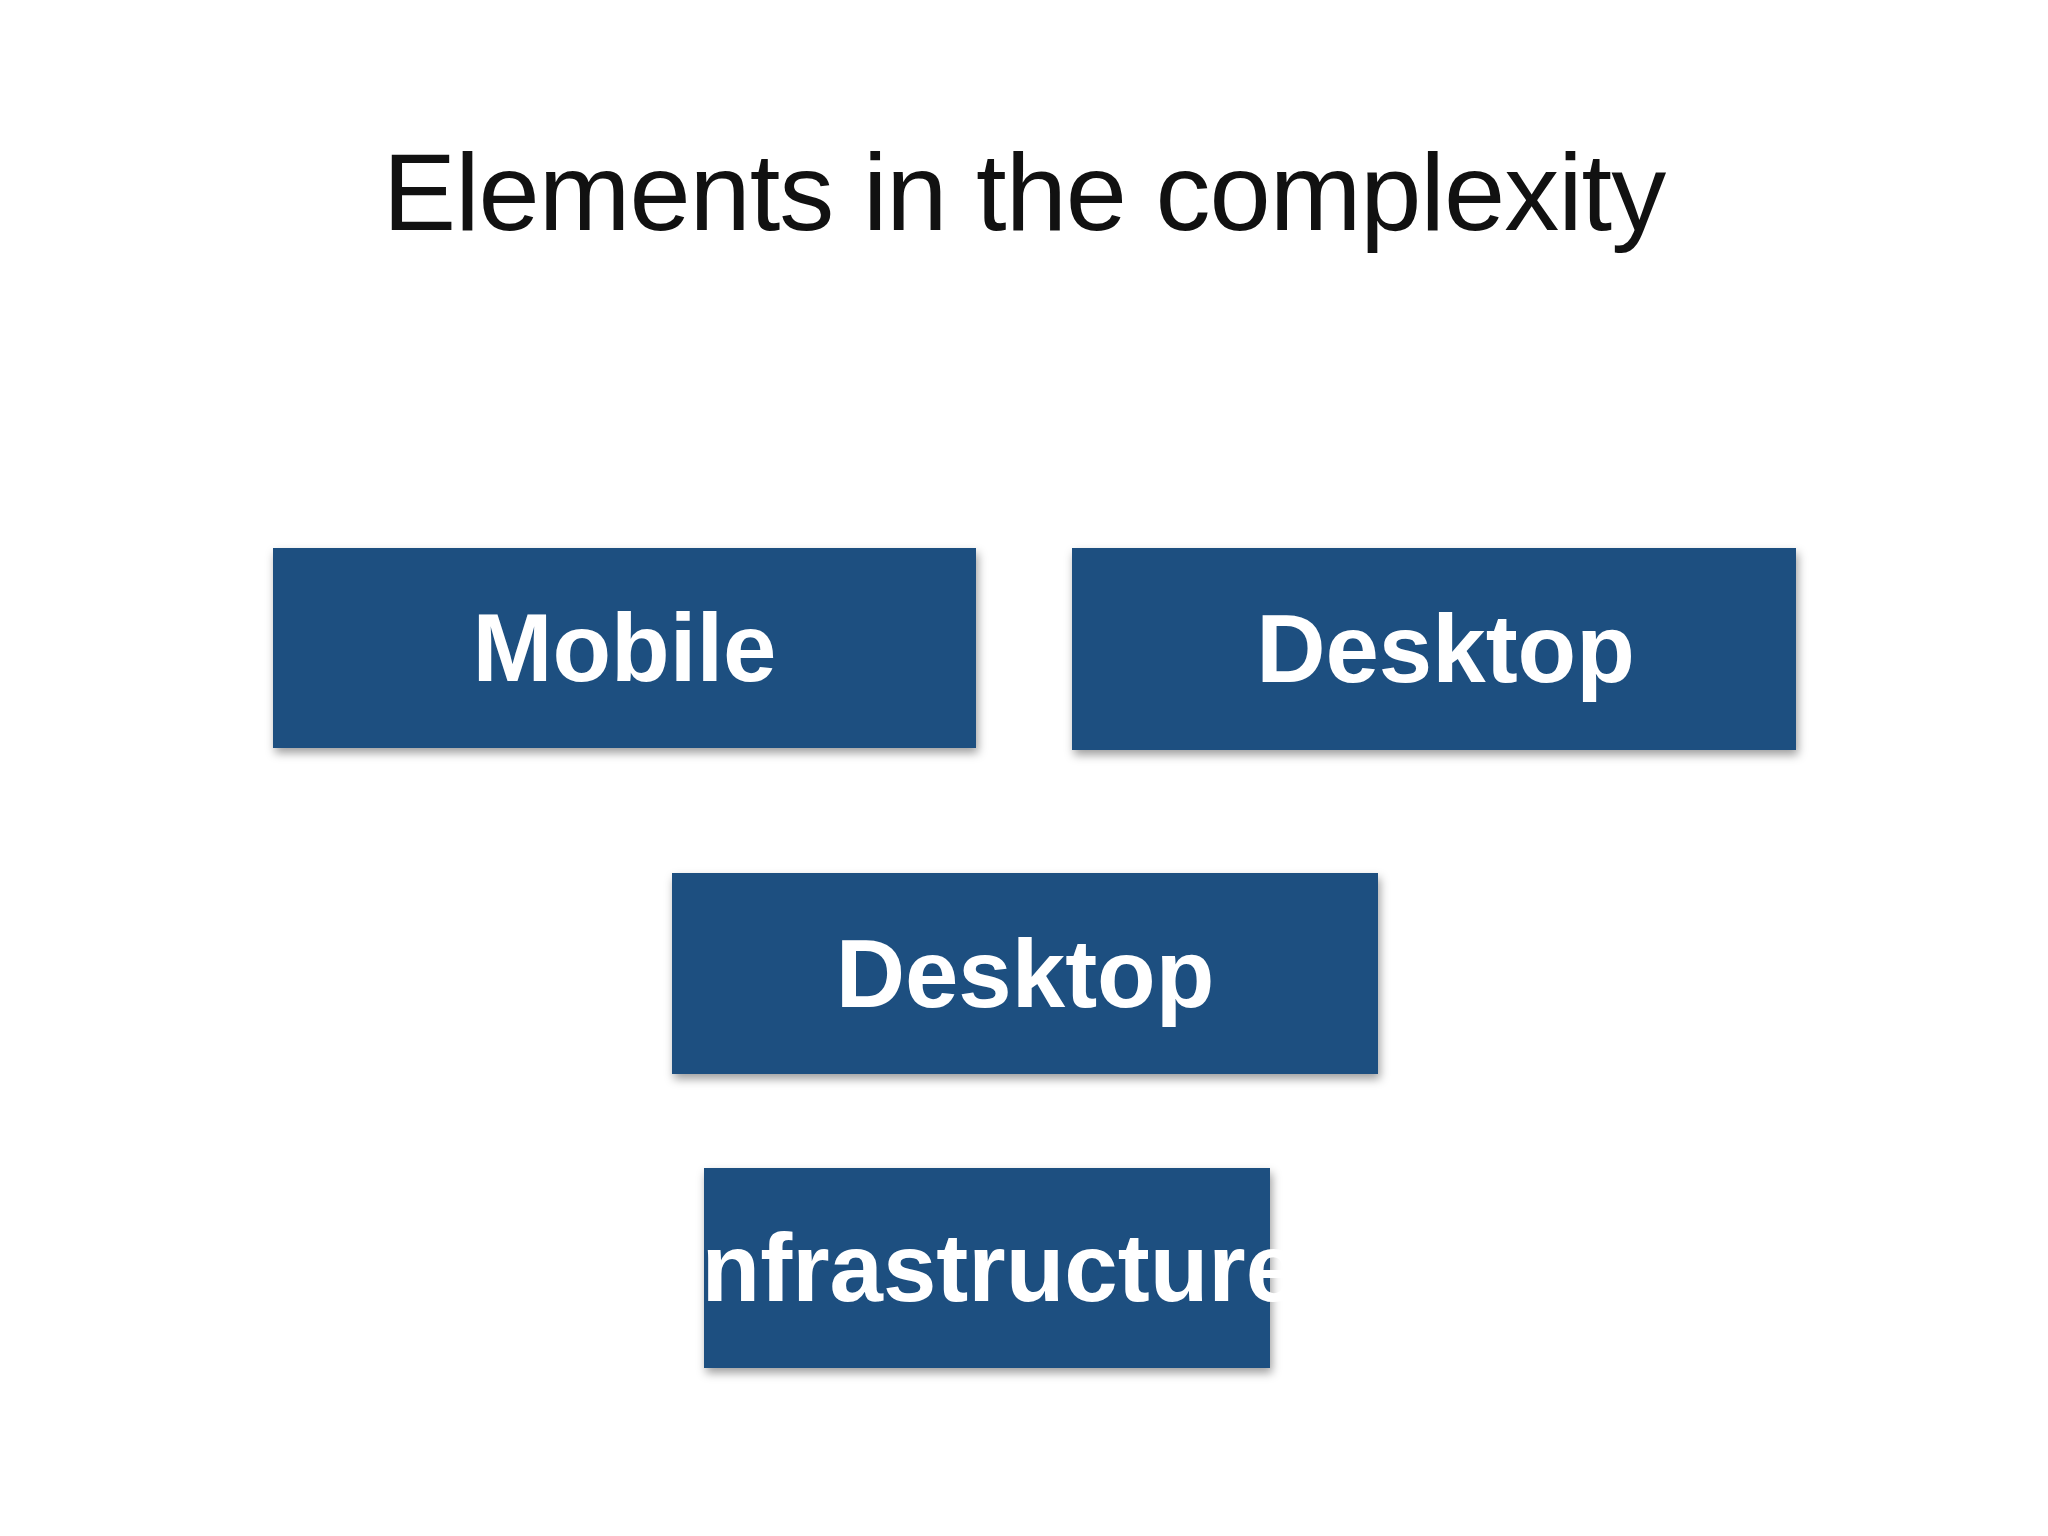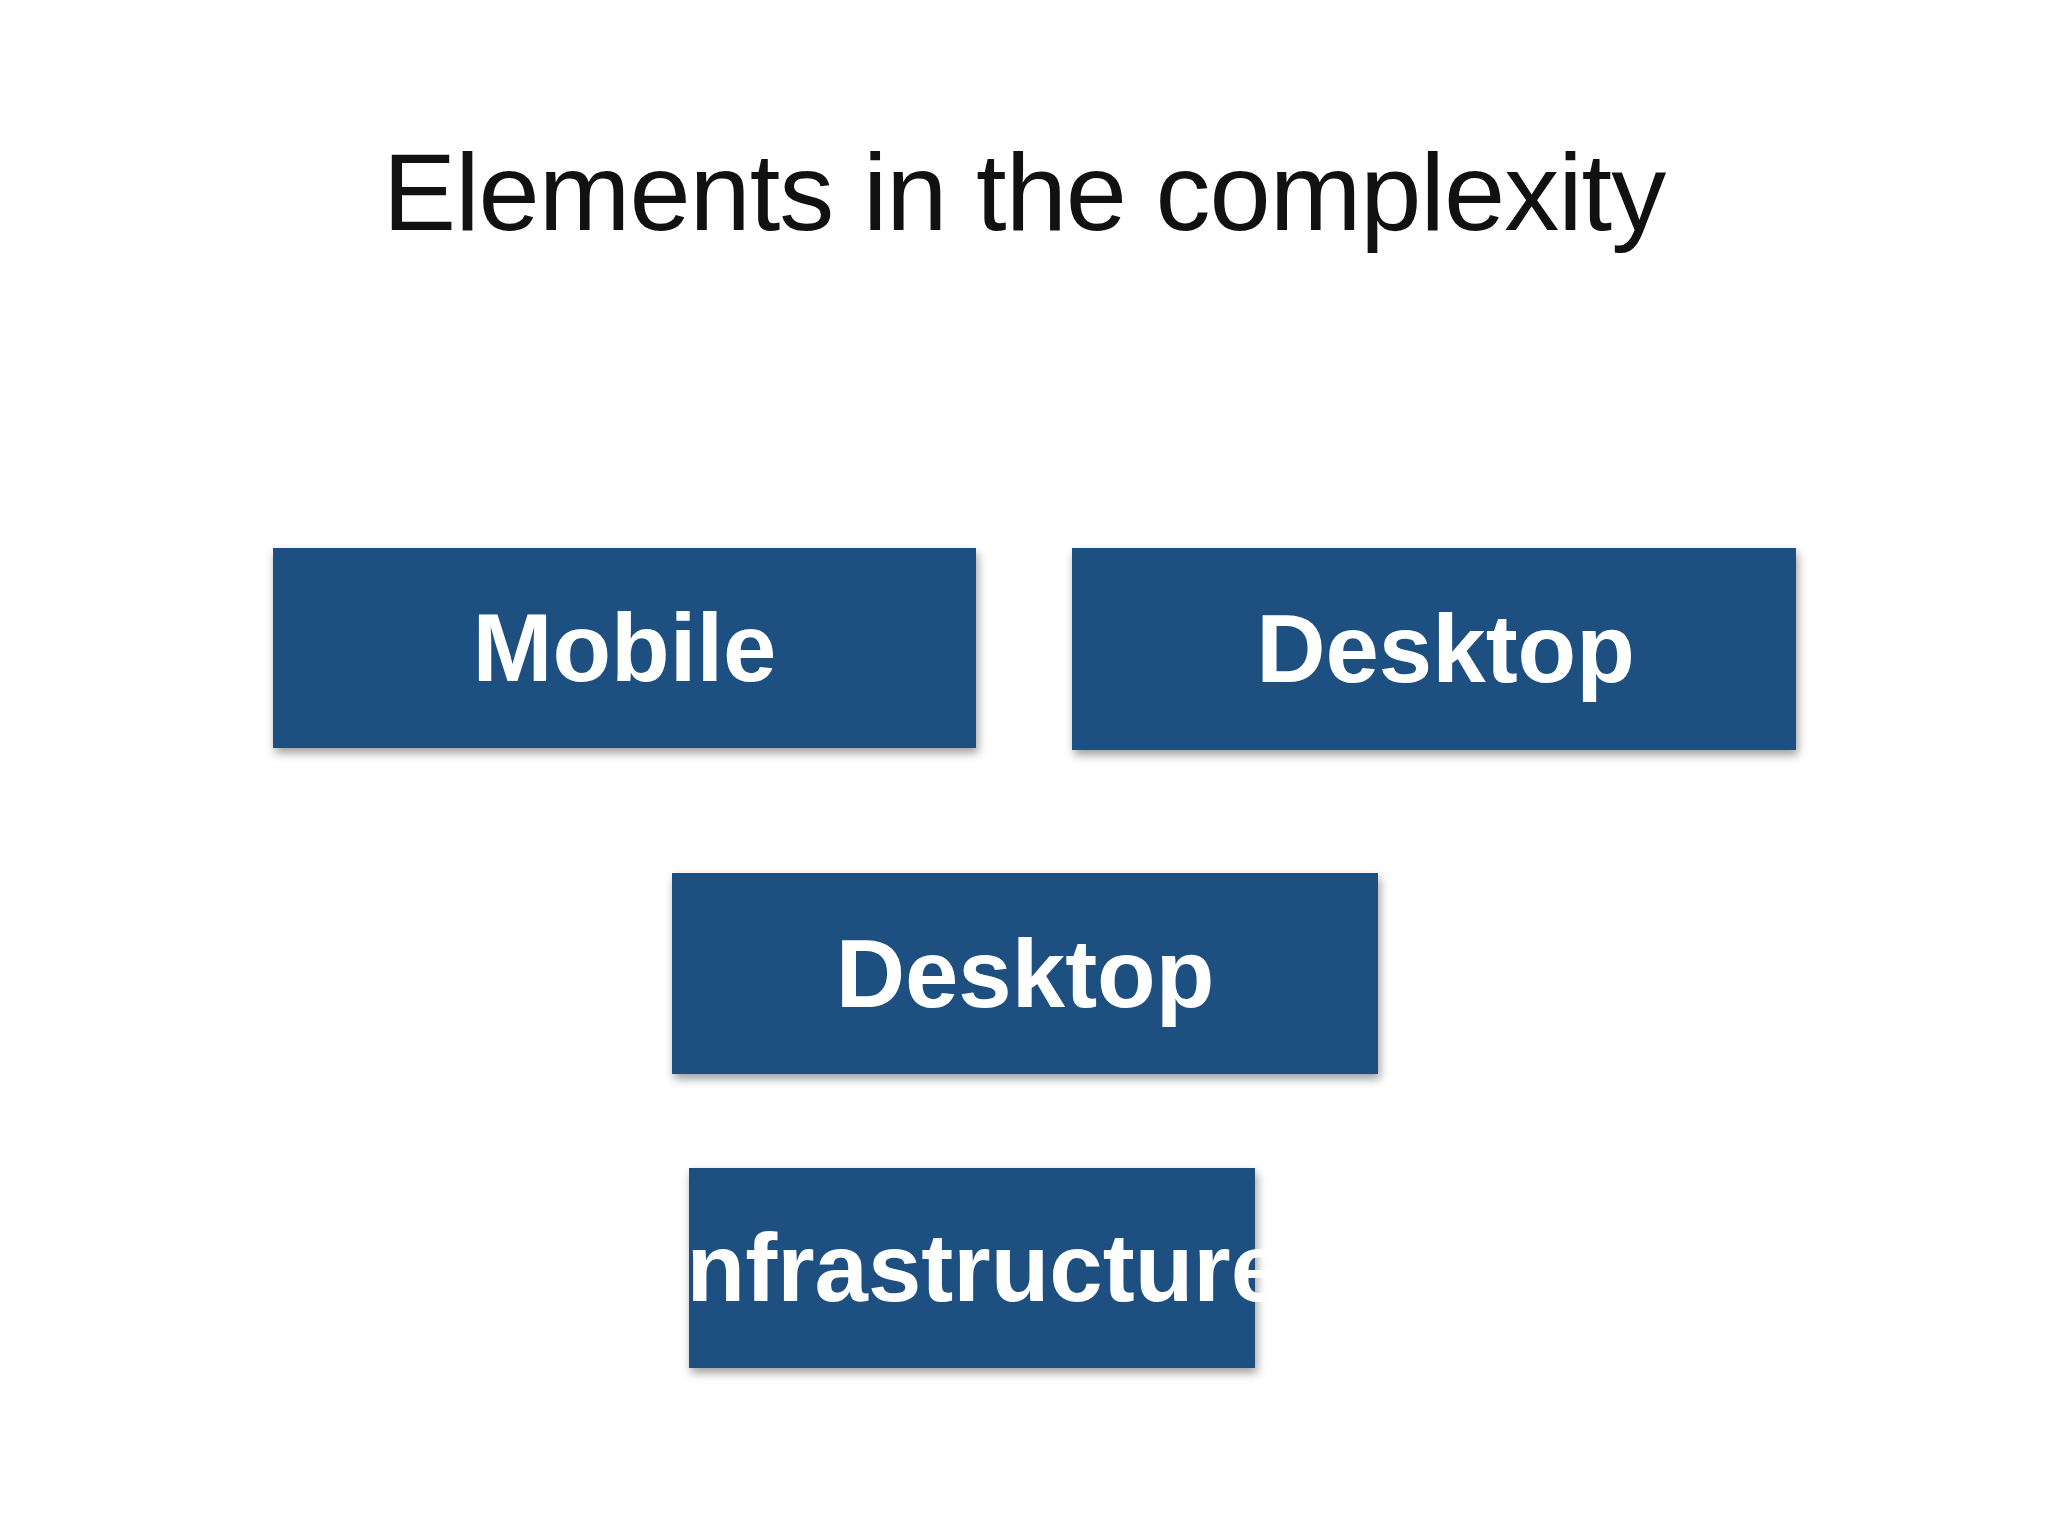--- a/index.html
+++ b/index.html
@@ -39,21 +39,21 @@
   }
   .box .box-label {
     font-size: 96px;
     font-weight: 700;
     line-height: 1;
     white-space: nowrap;
   }
   .pos-mobile        { left: 273px;  top: 548px;  width: 703px; height: 200px; }
   .pos-desktop       { left: 1072px; top: 548px;  width: 701px; height: 202px; padding-left: 23px; }
   .pos-server        { left: 672px;  top: 873px;  width: 706px; height: 201px; }
-  .pos-infrastructure{ left: 689px;  top: 1168px; width: 566px; height: 200px; }
+  .pos-infrastructure{ left: 704px;  top: 1168px; width: 566px; height: 200px; }
 </style>
 </head>
 <body>
 
 <div class="slide">
 
   <div class="slide-title">Elements in the complexity</div>
 
   <div class="box pos-mobile">
     <span class="box-label">Mobile</span>

